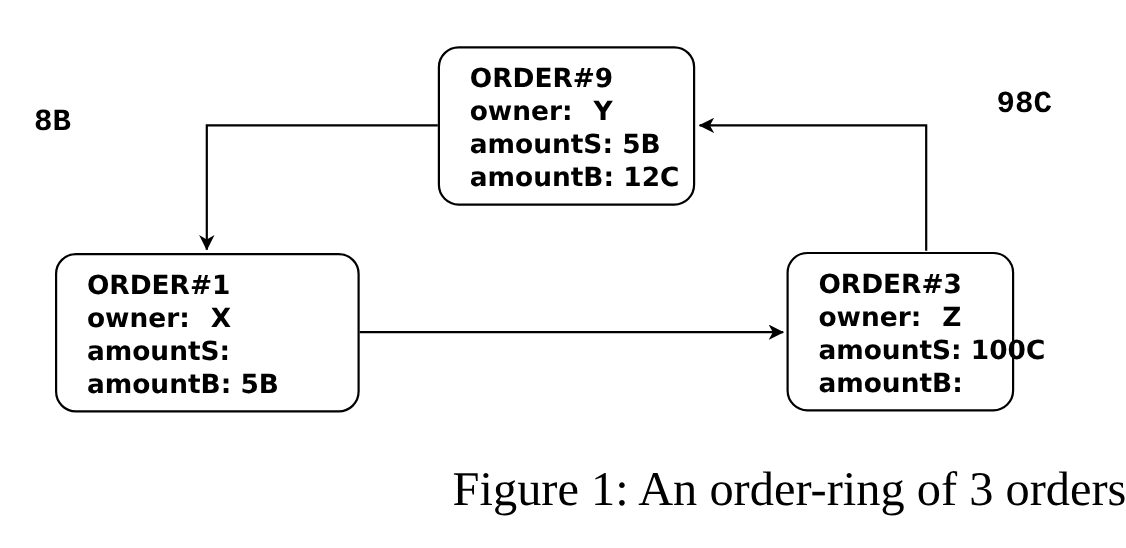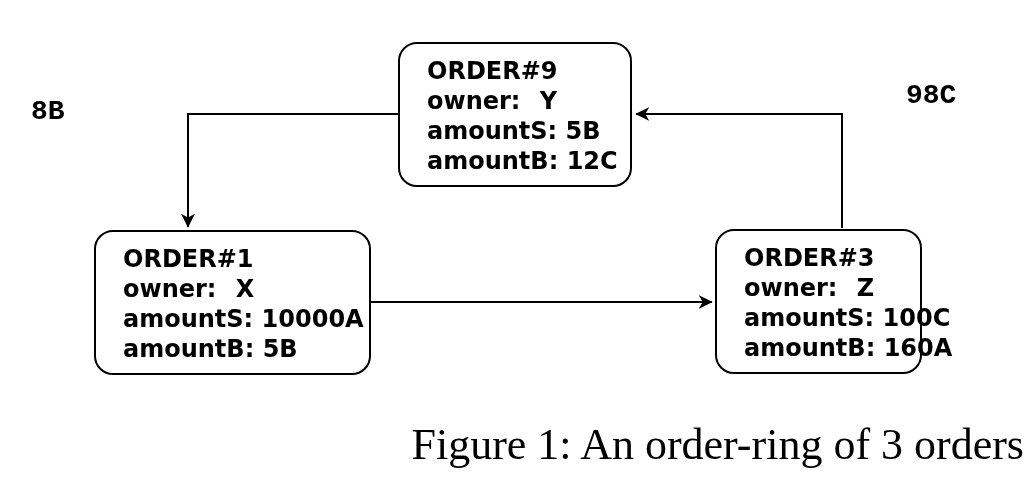--- a/index.html
+++ b/index.html
@@ -24,21 +24,21 @@
     height: 498px;
   }
   .order-node {
     position: absolute;
     box-sizing: border-box;
     background: #ffffff;
     border: 2.5px solid #000000;
     border-radius: 19px;
     padding: 12px 6px 0 27px;
   }
-  .order-node-1 { left: 50px;  top: 230px; width: 277px; height: 145px; margin-left: 44px; }
+  .order-node-1 { left: 50px;  top: 230px; width: 277px; height: 145px; }
   .order-node-2 { left: 398px; top: 42px;  width: 234px; height: 145px; }
   .order-node-3 { left: 715px; top: 229px; width: 207px; height: 145px; }
   .node-title, .node-field {
     font-size: 24px;
     font-weight: bold;
     line-height: 30px;
     white-space: nowrap;
     display: flex;
   }
   .f-value { margin-left: 0.35em; }
@@ -83,21 +83,20 @@
   </svg>
 
   <div class="order-node order-node-1">
     <div class="node-title">ORDER#1</div>
     <div class="node-field">
       <span class="f-label">owner:</span>
       <span class="f-value">X</span>
     </div>
     <div class="node-field">
       <span class="f-label">amountS:</span>
-      <span class="f-value">10000A</span>
     </div>
     <div class="node-field">
       <span class="f-label">amountB:</span>
       <span class="f-value">5B</span>
     </div>
   </div>
 
   <div class="order-node order-node-2">
     <div class="node-title">ORDER#9</div>
     <div class="node-field">
@@ -119,21 +118,20 @@
     <div class="node-field">
       <span class="f-label">owner:</span>
       <span class="f-value">Z</span>
     </div>
     <div class="node-field">
       <span class="f-label">amountS:</span>
       <span class="f-value">100C</span>
     </div>
     <div class="node-field">
       <span class="f-label">amountB:</span>
-      <span class="f-value">160A</span>
     </div>
   </div>
 
   <div class="edge-label edge-label-8b">8B</div>
   <div class="edge-label edge-label-98c">98C</div>
 
   <div class="figure-caption">Figure 1: An order-ring of 3 orders</div>
 
 </div>
 

